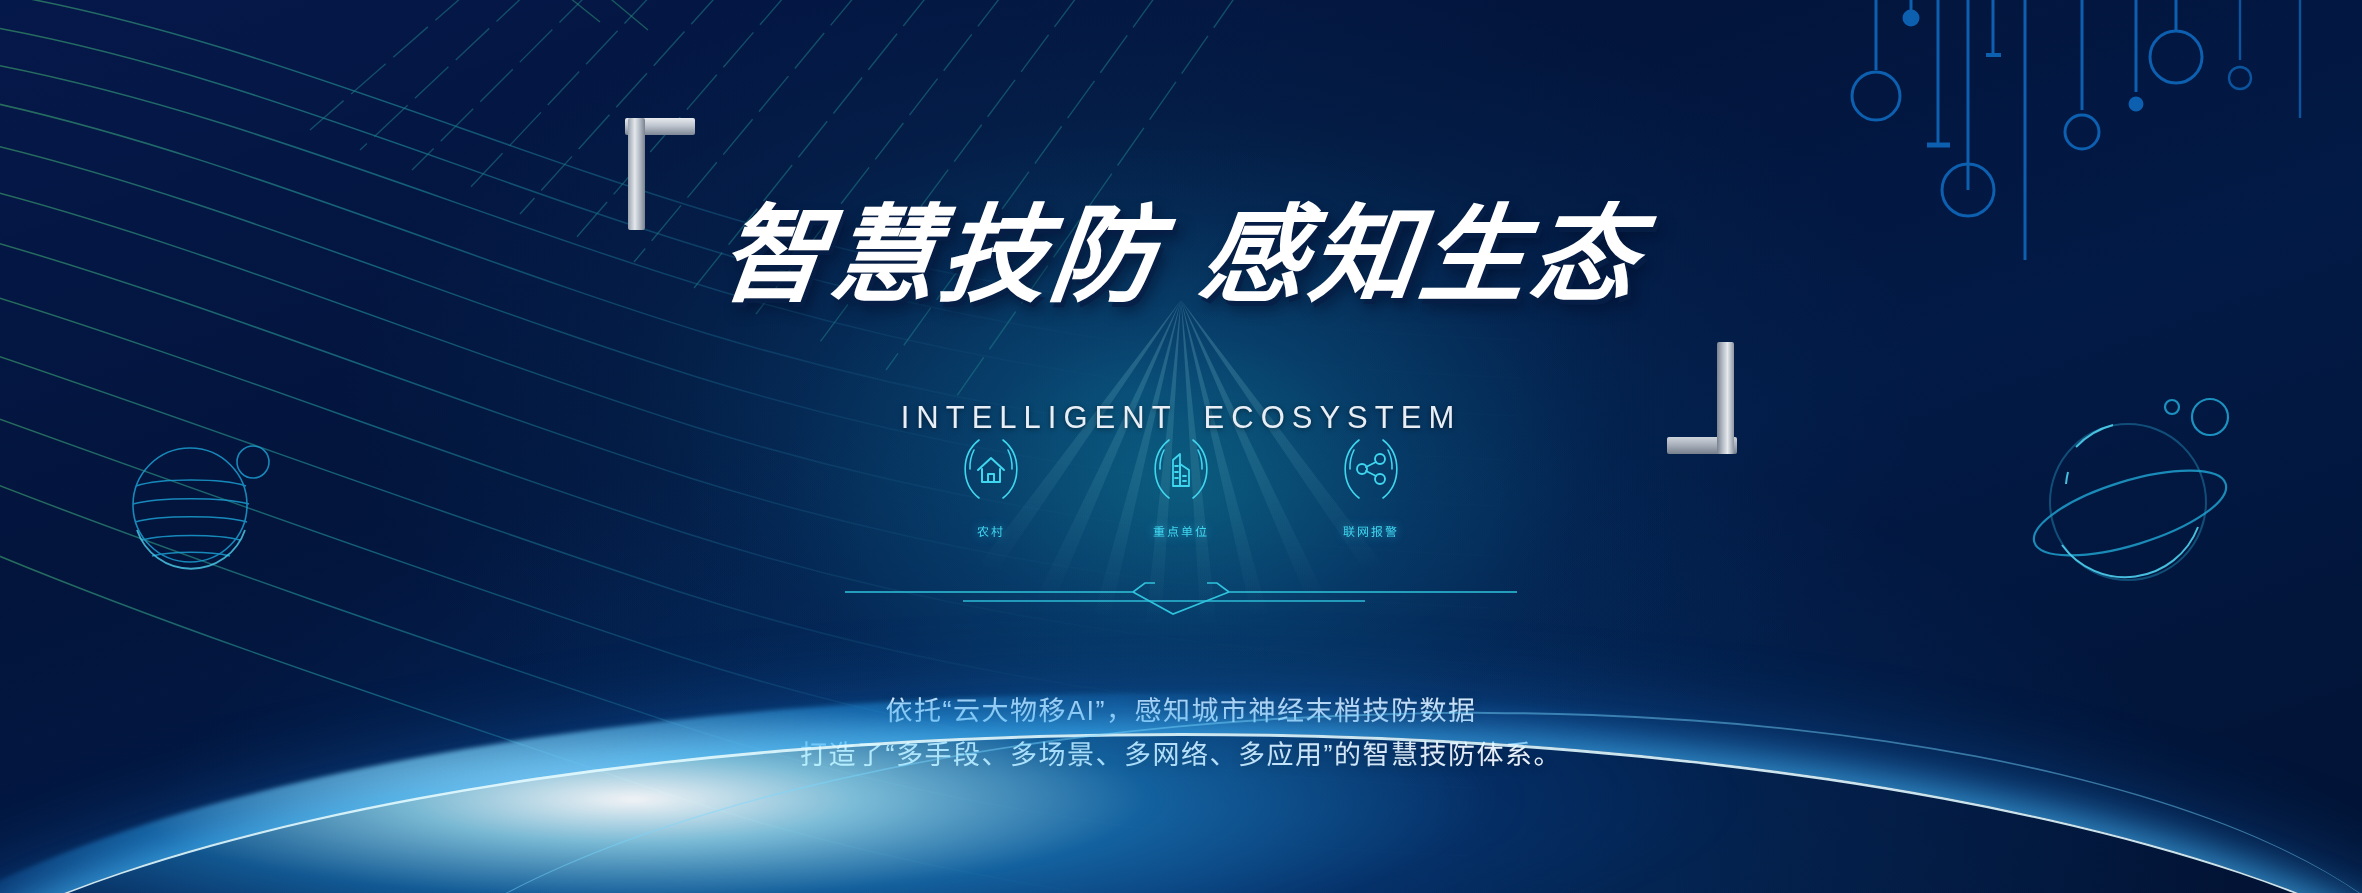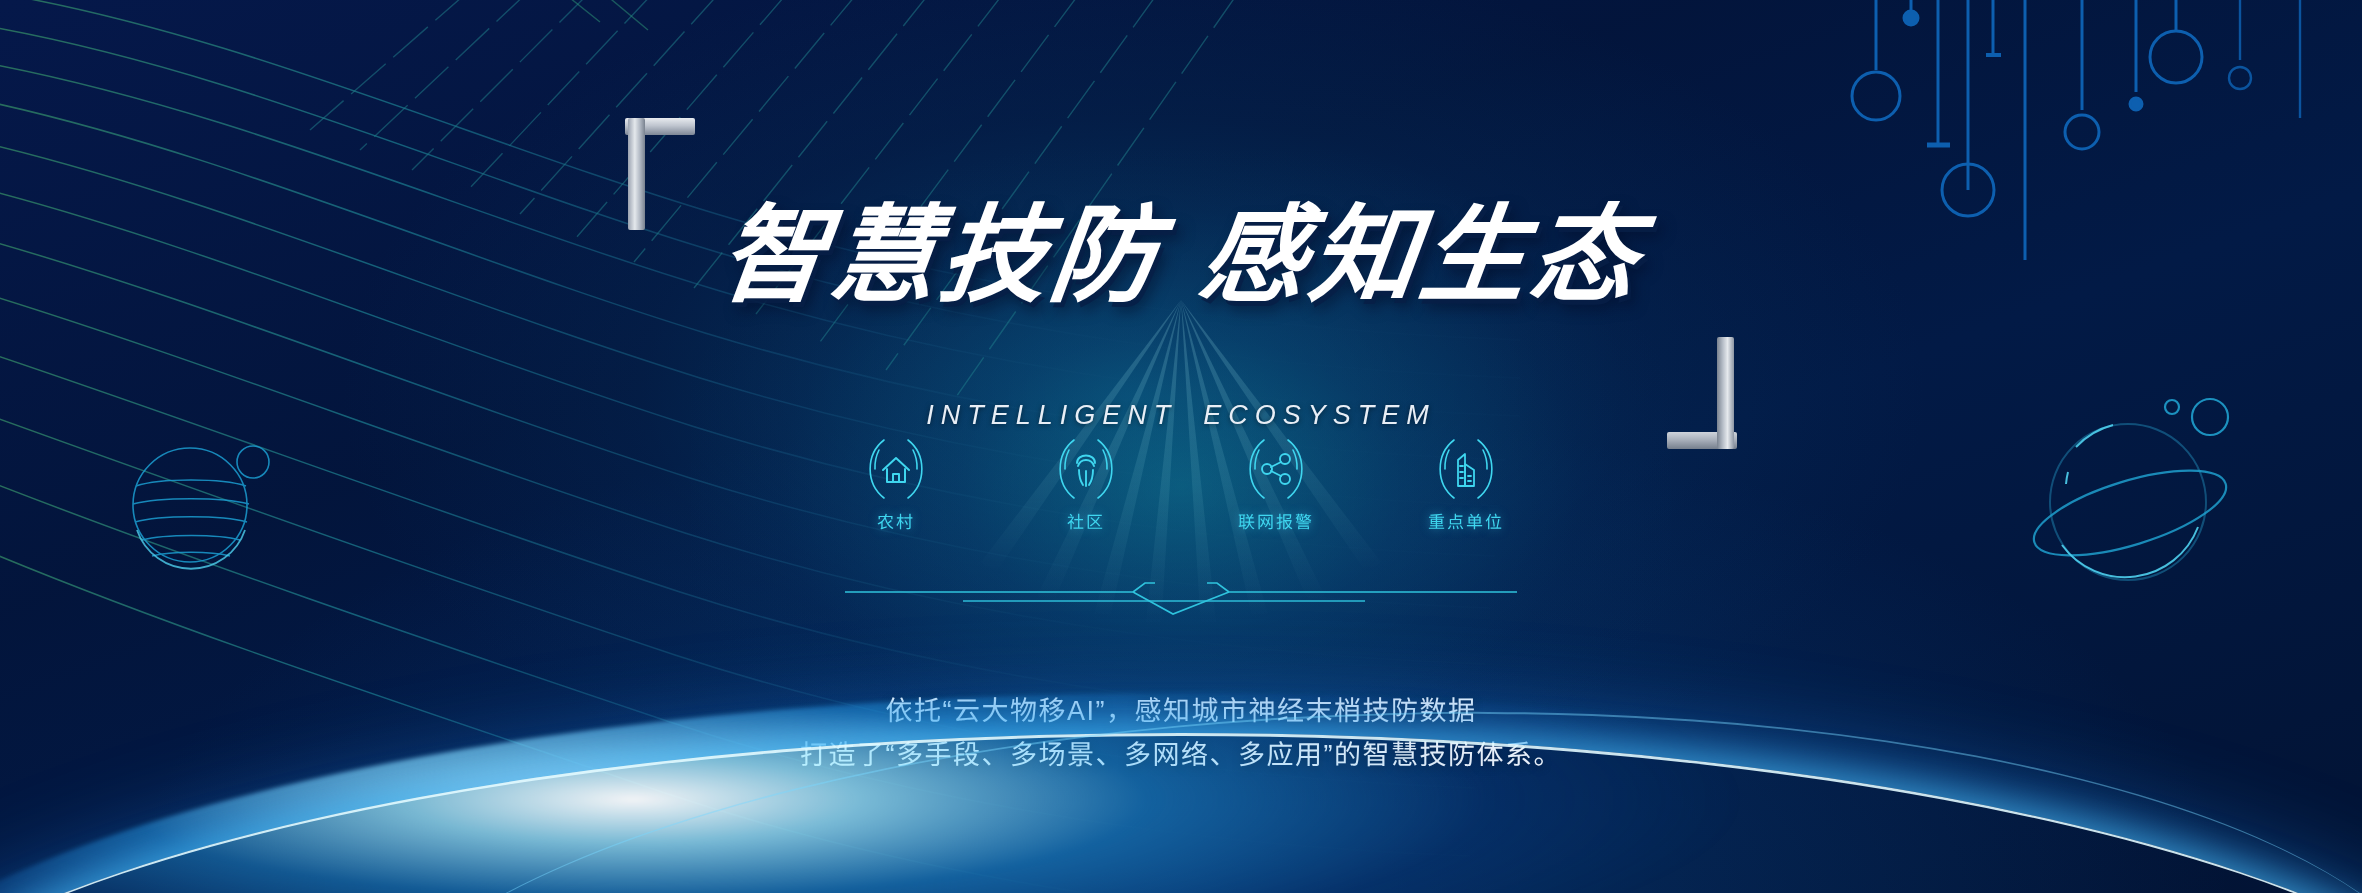--- a/index.html
+++ b/index.html
@@ -122,23 +122,22 @@
     white-space:nowrap;
     text-shadow:
       4px 5px 0 rgba(7,30,70,0.85),
       7px 9px 14px rgba(0,10,35,0.55);
     transform:skewX(-7deg);
   }
   .main-title .gap{display:inline-block;width:40px;}
 
   .subtitle-en{
     margin-top:18px;
-    font-size:27px;
+    font-size:31px;
     letter-spacing:7px;
-    font-style:italic;
     font-weight:400;
     color:#e8eef6;
     text-shadow:0 1px 5px rgba(0,0,0,.5);
     white-space:nowrap;
   }
   .subtitle-en .sp{display:inline-block;width:26px;}
 
   
   .icon-row{
     position:absolute;
@@ -154,21 +153,22 @@
     text-align:center;
     cursor:pointer;
   }
   .icon-ring{
     width:78px;height:78px;
     margin:0 auto;
     position:relative;
   }
   .icon-ring svg{display:block;width:78px;height:78px;}
   .icon-label{
-    font-size:17px;
+    margin-top:14px;
+    font-size:12px;
     color:#3fd6ef;
     letter-spacing:2px;
     text-shadow:0 0 10px rgba(60,200,240,.55);
     white-space:nowrap;
   }
 
   
   .divider{
     position:absolute;
     left:50%;
@@ -360,39 +360,39 @@
             <path d="M26,40 L39,28 L52,40"></path>
             <path d="M30,39 L30,52 L48,52 L48,39"></path>
             <path d="M36,52 L36,44 L42,44 L42,52"></path>
           </g>
         </svg>
       </div>
       <div class="icon-label">农村</div>
     </div>
 
 
+
     <div class="icon-cell">
       <div class="icon-ring">
         <svg viewBox="0 0 78 78" aria-hidden="true">
           <g fill="none" stroke="#3fd6ef" stroke-width="1.6" stroke-linecap="round">
             <path d="M27,10 A34,36 0 0,0 27,68"></path>
             <path d="M51,10 A34,36 0 0,1 51,68"></path>
             <path d="M22,20 A34,36 0 0,0 18,39"></path>
             <path d="M56,20 A34,36 0 0,1 60,39"></path>
           </g>
-          <g fill="none" stroke="#3fd6ef" stroke-width="1.9" stroke-linejoin="round" stroke-linecap="round">
-            <path d="M31,36 A8.5,9 0 0,1 47,36"></path>
-            <path d="M30,33 C30,23 48,23 48,33"></path>
-            <path d="M32,40 C32,48 34,52 36,55"></path>
-            <path d="M39,41 L39,56"></path>
-            <path d="M46,40 C46,48 44,52 42,55"></path>
+          <g fill="none" stroke="#3fd6ef" stroke-width="1.8" stroke-linejoin="round" stroke-linecap="round">
+            <path d="M31,56 L31,30 L38,24 L38,56 Z"></path>
+            <path d="M38,56 L38,34 L47,40 L47,56 Z"></path>
+            <path d="M33,36 L36,36 M33,42 L36,42 M33,48 L36,48"></path>
+            <path d="M41,46 L44,46 M41,51 L44,51"></path>
           </g>
         </svg>
       </div>
-      <div class="icon-label">社区</div>
+      <div class="icon-label">重点单位</div>
     </div>
 
     <div class="icon-cell">
       <div class="icon-ring">
         <svg viewBox="0 0 78 78" aria-hidden="true">
           <g fill="none" stroke="#3fd6ef" stroke-width="1.6" stroke-linecap="round">
             <path d="M27,10 A34,36 0 0,0 27,68"></path>
             <path d="M51,10 A34,36 0 0,1 51,68"></path>
             <path d="M22,20 A34,36 0 0,0 18,39"></path>
             <path d="M56,20 A34,36 0 0,1 60,39"></path>
@@ -400,40 +400,20 @@
           <g fill="none" stroke="#3fd6ef" stroke-width="1.9" stroke-linecap="round">
             <circle cx="48" cy="29" r="5"></circle>
             <circle cx="48" cy="49" r="5"></circle>
             <circle cx="30" cy="39" r="5"></circle>
             <path d="M44,32 L34,37"></path>
             <path d="M34,41 L44,46"></path>
           </g>
         </svg>
       </div>
       <div class="icon-label">联网报警</div>
-    </div>
-
-    <div class="icon-cell">
-      <div class="icon-ring">
-        <svg viewBox="0 0 78 78" aria-hidden="true">
-          <g fill="none" stroke="#3fd6ef" stroke-width="1.6" stroke-linecap="round">
-            <path d="M27,10 A34,36 0 0,0 27,68"></path>
-            <path d="M51,10 A34,36 0 0,1 51,68"></path>
-            <path d="M22,20 A34,36 0 0,0 18,39"></path>
-            <path d="M56,20 A34,36 0 0,1 60,39"></path>
-          </g>
-          <g fill="none" stroke="#3fd6ef" stroke-width="1.8" stroke-linejoin="round" stroke-linecap="round">
-            <path d="M31,56 L31,30 L38,24 L38,56 Z"></path>
-            <path d="M38,56 L38,34 L47,40 L47,56 Z"></path>
-            <path d="M33,36 L36,36 M33,42 L36,42 M33,48 L36,48"></path>
-            <path d="M41,46 L44,46 M41,51 L44,51"></path>
-          </g>
-        </svg>
-      </div>
-      <div class="icon-label">重点单位</div>
     </div>
   </div>
 
   <div class="divider">
     <svg viewBox="0 0 672 44" preserveAspectRatio="none" aria-hidden="true">
       <g fill="none" stroke="#2fc3dd" stroke-width="1.6">
         <path d="M0,14 L288,14"></path>
         <path d="M288,14 L300,5 L310,5"></path>
         <path d="M384,14 L372,5 L362,5"></path>
         <path d="M384,14 L672,14"></path>

